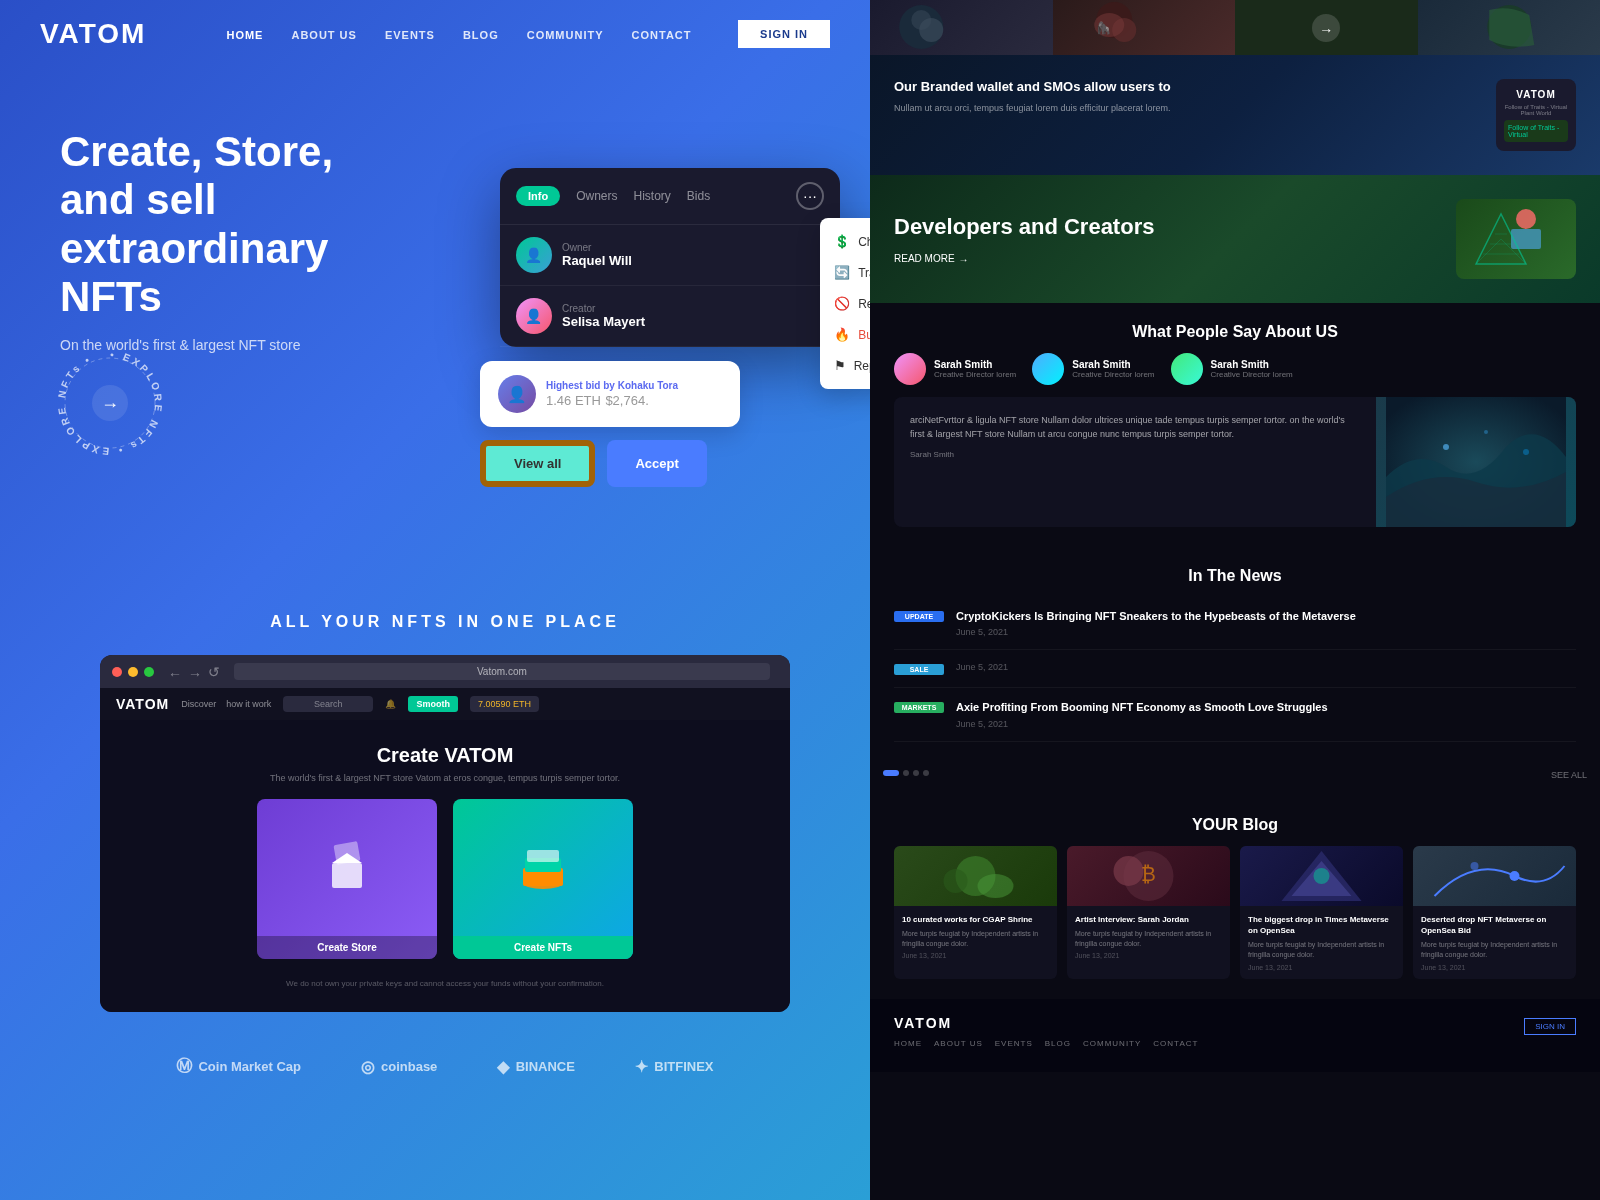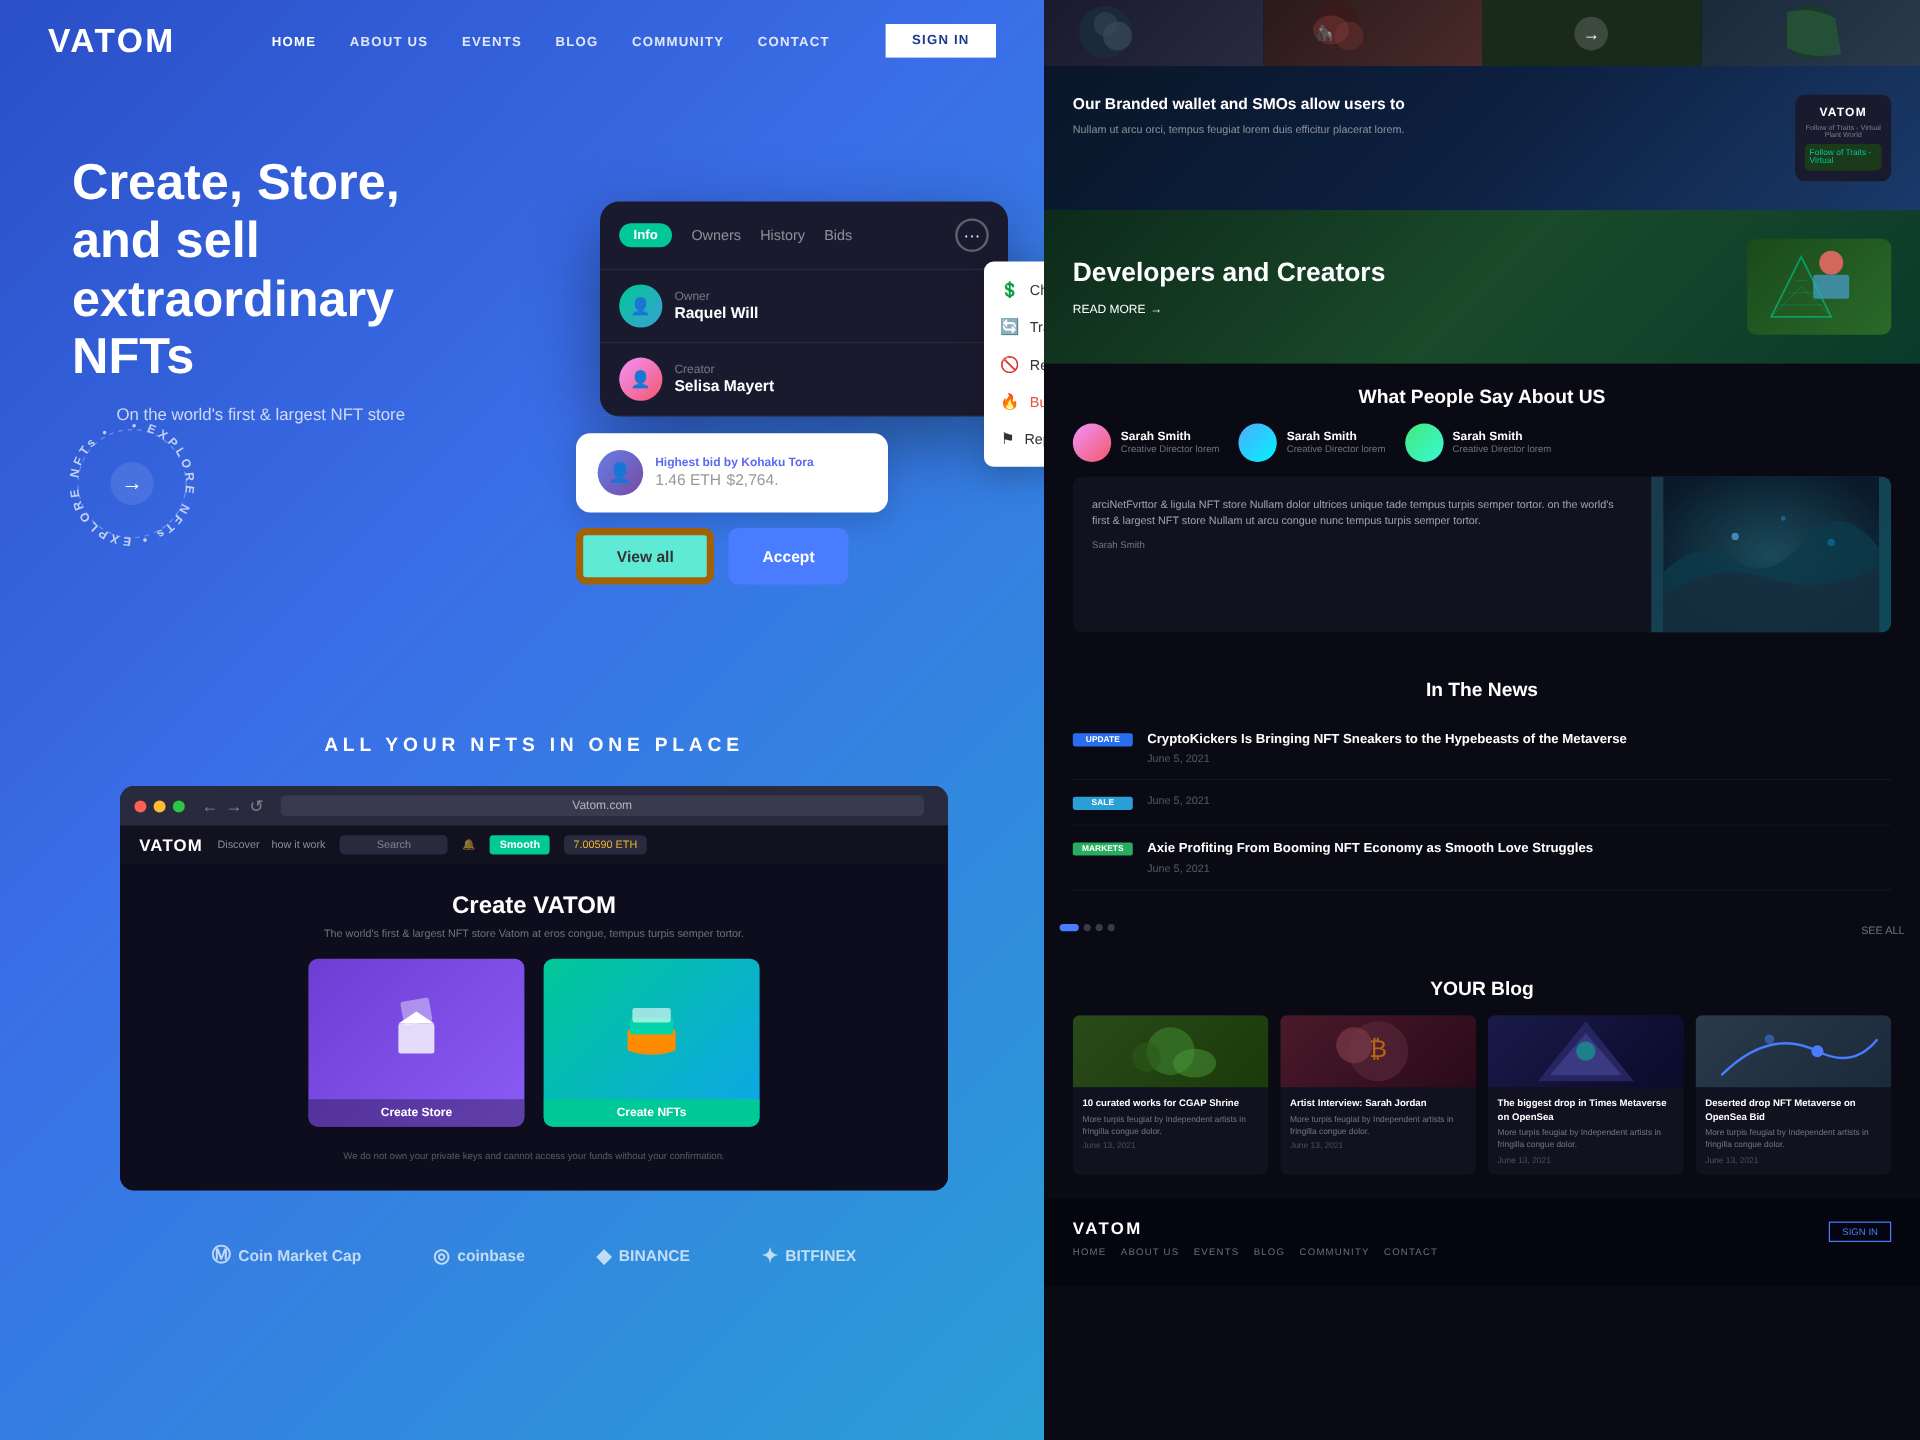--- a/index.html
+++ b/index.html
@@ -77,21 +77,20 @@
       font-size: 42px;
       font-weight: 800;
       line-height: 1.15;
       max-width: 340px;
       margin-bottom: 16px;
     }
     .hero-subtitle {
       color: rgba(255,255,255,0.75);
       font-size: 14px;
       margin-bottom: 40px;
-      margin-left: 37px;
     }
 
     
     .explore-circle {
       position: absolute;
       left: 55px;
       top: 280px;
       width: 110px;
       height: 110px;
     }
@@ -393,21 +392,21 @@
     }
 
     .create-cards {
       display: flex;
       gap: 16px;
       justify-content: center;
       margin-bottom: 12px;
     }
     .create-card {
       width: 180px;
-      height: 140px;
+      height: 160px;
       border-radius: 8px;
       overflow: hidden;
       position: relative;
       display: flex;
       flex-direction: column;
     }
     .create-card-store {
       background: linear-gradient(135deg, #6e3dd4 0%, #8b5cf6 100%);
     }
     .create-card-nft {

